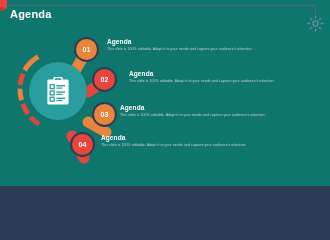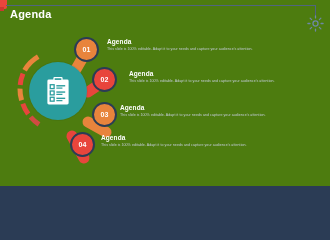--- a/index.html
+++ b/index.html
@@ -2,21 +2,21 @@
 <html><head>
 <meta charset="utf-8">
 <style>
   html,body{margin:0;padding:0;}
   body{
     width:330px;height:186px;overflow:hidden;
     background:#2b3c55;
     font-family:"Liberation Sans", sans-serif;
     position:relative;
   }
-  .slide{position:absolute;inset:0;background:#4d7c0f;overflow:hidden;}
+  .slide{position:absolute;inset:0;background:#0f766e;overflow:hidden;}
 
   
   .corner-marker{
     position:absolute;left:0;top:0;width:7px;height:9px;
     background:#e8453c;border-bottom-right-radius:2px;
   }
   .corner-notch{
     position:absolute;left:0;top:7px;width:4px;height:4px;background:#c9392f;
   }
 

